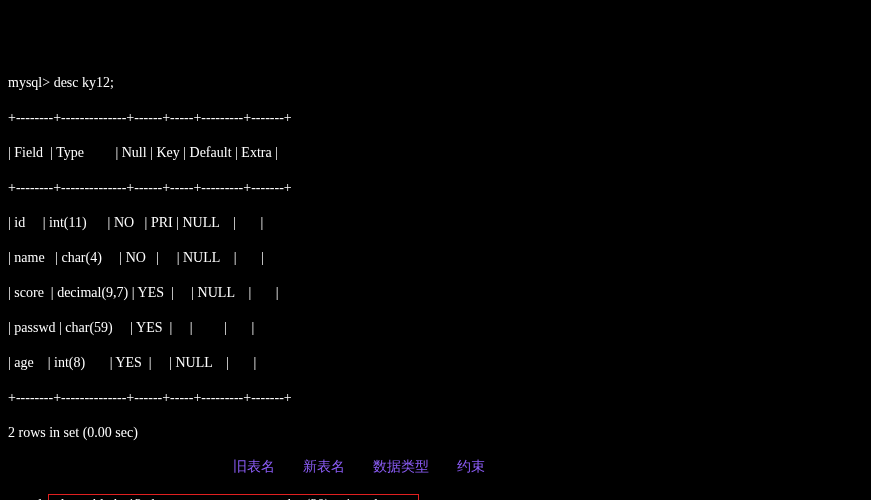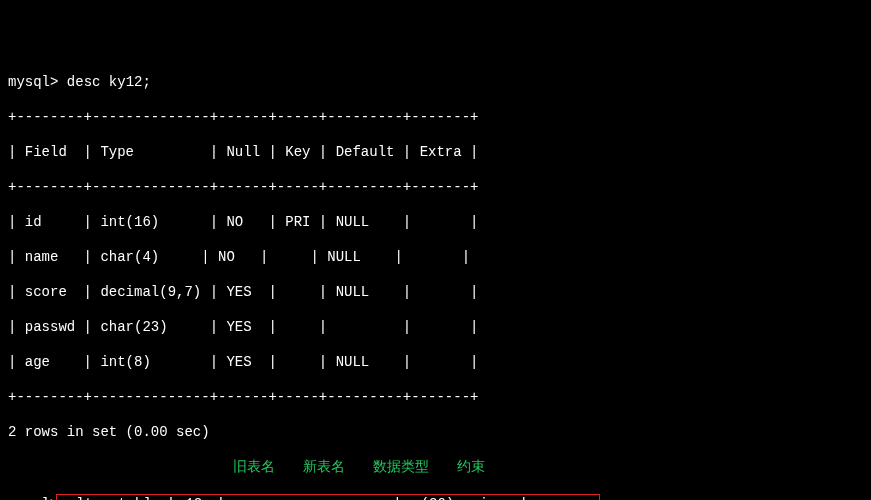--- a/index.html
+++ b/index.html
@@ -9,23 +9,23 @@
       font-size: 14px;
       margin: 0;
       padding: 4px 8px;
       line-height: 1.25;
       white-space: pre;
       width: 871px;
       height: 500px;
       box-sizing: border-box;
       overflow: hidden;
     }
-    .line { white-space: pre; }
+    .line { white-space: pre; font-family: Liberation Serif, serif; }
     .red-labels {
-      color: #22c55e;
+      color: #8b5cf6;
       padding-left: 225px;
     }
     .red-labels span { margin-right: 28px; }
     .highlight-box {
       border: 1px solid #e02020;
       display: inline-block;
       padding: 1px 2px;
       margin-left: -2px;
     }
     .highlight-box-inner {
@@ -34,24 +34,24 @@
   </style>
 </head>
 <body>
 
 
 
 <div class="line"><span>mysql&gt;</span> <span>desc ky12;</span></div>
 <div class="line">+--------+--------------+------+-----+---------+-------+</div>
 <div class="line">| Field  | Type         | Null | Key | Default | Extra |</div>
 <div class="line">+--------+--------------+------+-----+---------+-------+</div>
-<div class="line">| id     | int(16)      | NO   | PRI | NULL    |       |</div>
+<div class="line">| id     | int(11)      | NO   | PRI | NULL    |       |</div>
 <div class="line">| name   | char(4)     | NO   |     | NULL    |       |</div>
 <div class="line">| score  | decimal(9,7) | YES  |     | NULL    |       |</div>
-<div class="line">| passwd | char(23)     | YES  |     |         |       |</div>
+<div class="line">| passwd | char(59)     | YES  |     |         |       |</div>
 <div class="line">| age    | int(8)       | YES  |     | NULL    |       |</div>
 <div class="line">+--------+--------------+------+-----+---------+-------+</div>
 <div class="line">2 rows in set (0.00 sec)</div>
 <div class="red-labels"><span>旧表名</span><span>新表名</span><span>数据类型</span><span>约束</span></div>
 <div class="line"><span>mysql&gt;</span><span class="highlight-box"><span class="highlight-box-inner"> alter table ky12 change name use_name char(20) unique key;</span>     </span></div>
 
 
 
 
 

